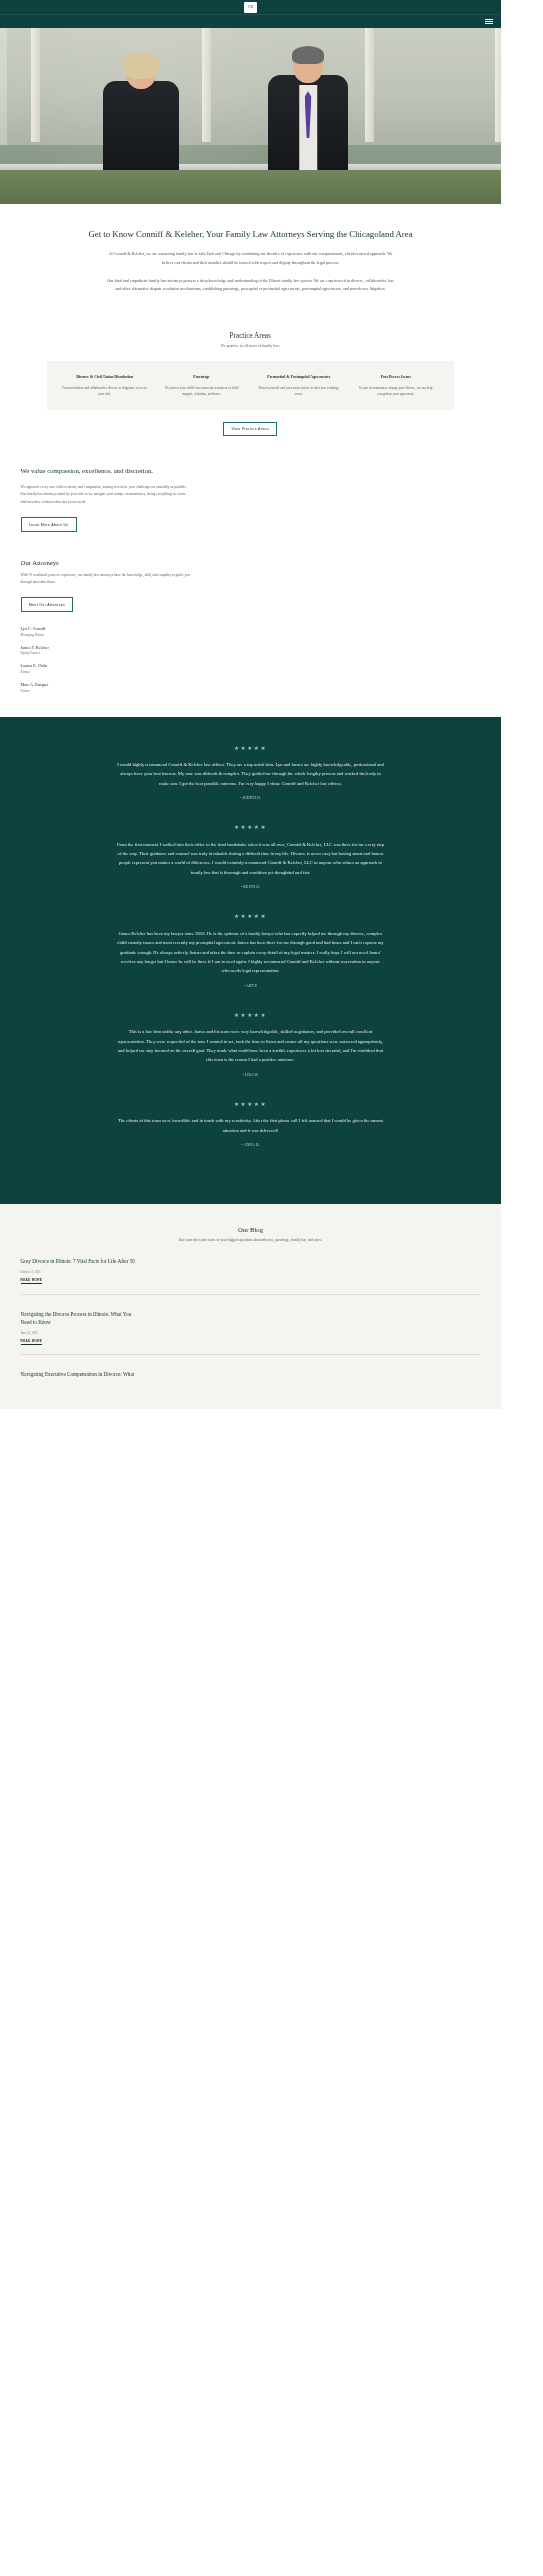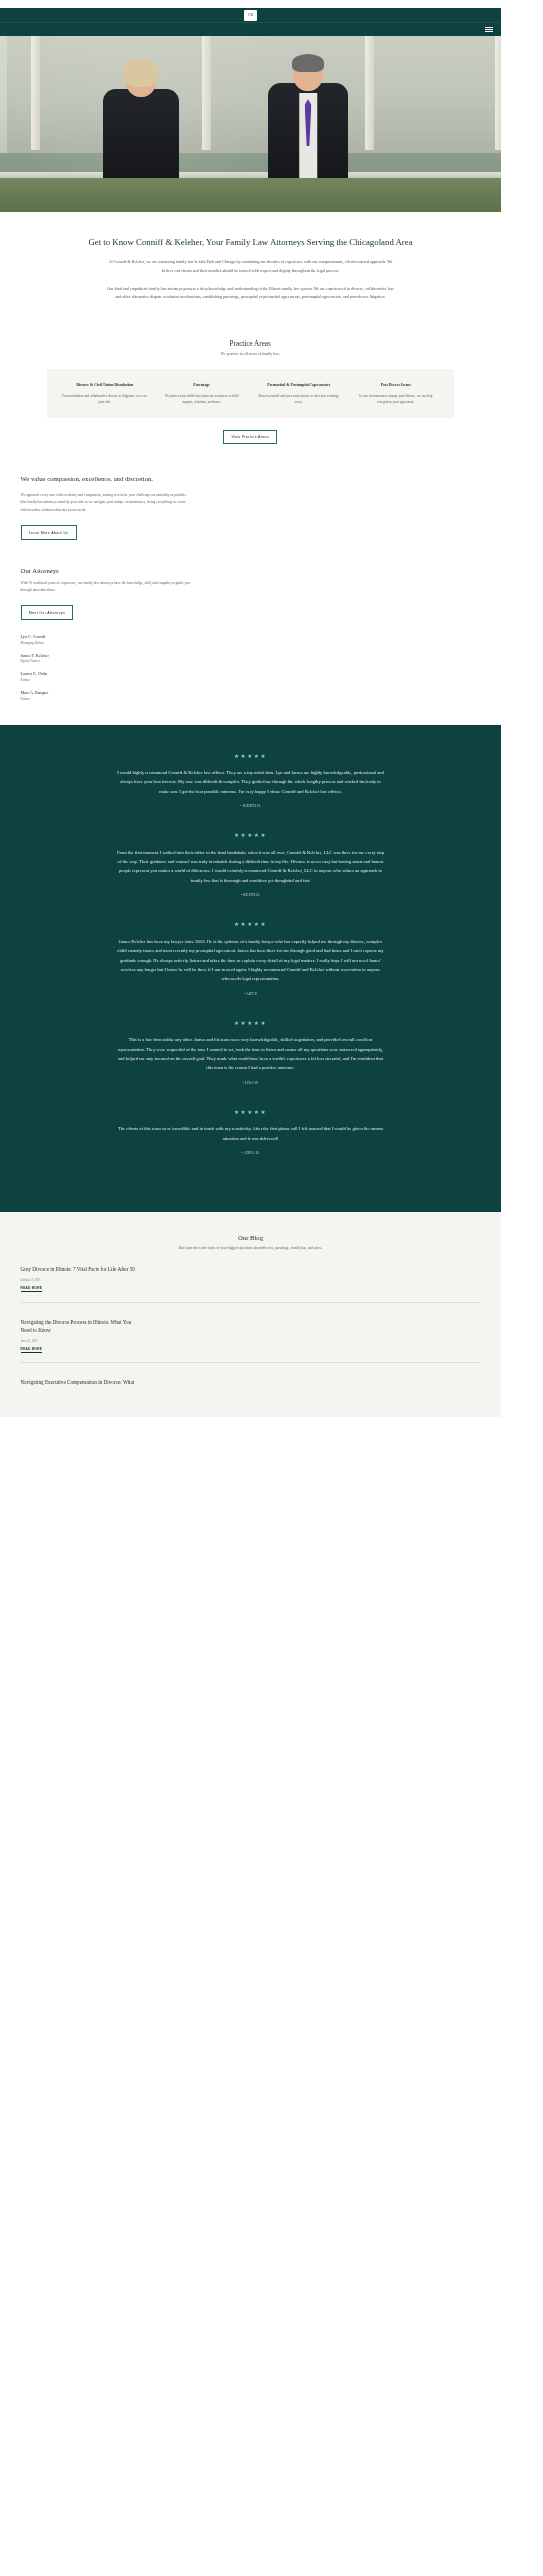--- a/index.html
+++ b/index.html
@@ -3,21 +3,21 @@
 <meta charset="utf-8">
 <style>
   * { margin:0; padding:0; box-sizing:border-box; }
   html,body { width:543px; }
   body {
     font-family:"Liberation Serif", serif;
     background:#ffffff;
     color:#1d2b2b;
     -webkit-font-smoothing:antialiased;
   }
-  .page { width:501px; position:relative; overflow:hidden;margin-top:8px; }
+  .page { width:501px; position:relative; overflow:hidden; }
 
   
   .topbar {
     height:14.4px; background:#0d4240; display:flex; align-items:center; justify-content:center;
   }
   .logo-chip {
     width:13.4px; height:11.3px; background:#ffffff; border-radius:1px;
     display:flex; align-items:center; justify-content:center;
     font-family:"Liberation Serif", serif; font-size:3.6px; color:#0d4240; letter-spacing:0.3px;
   }

